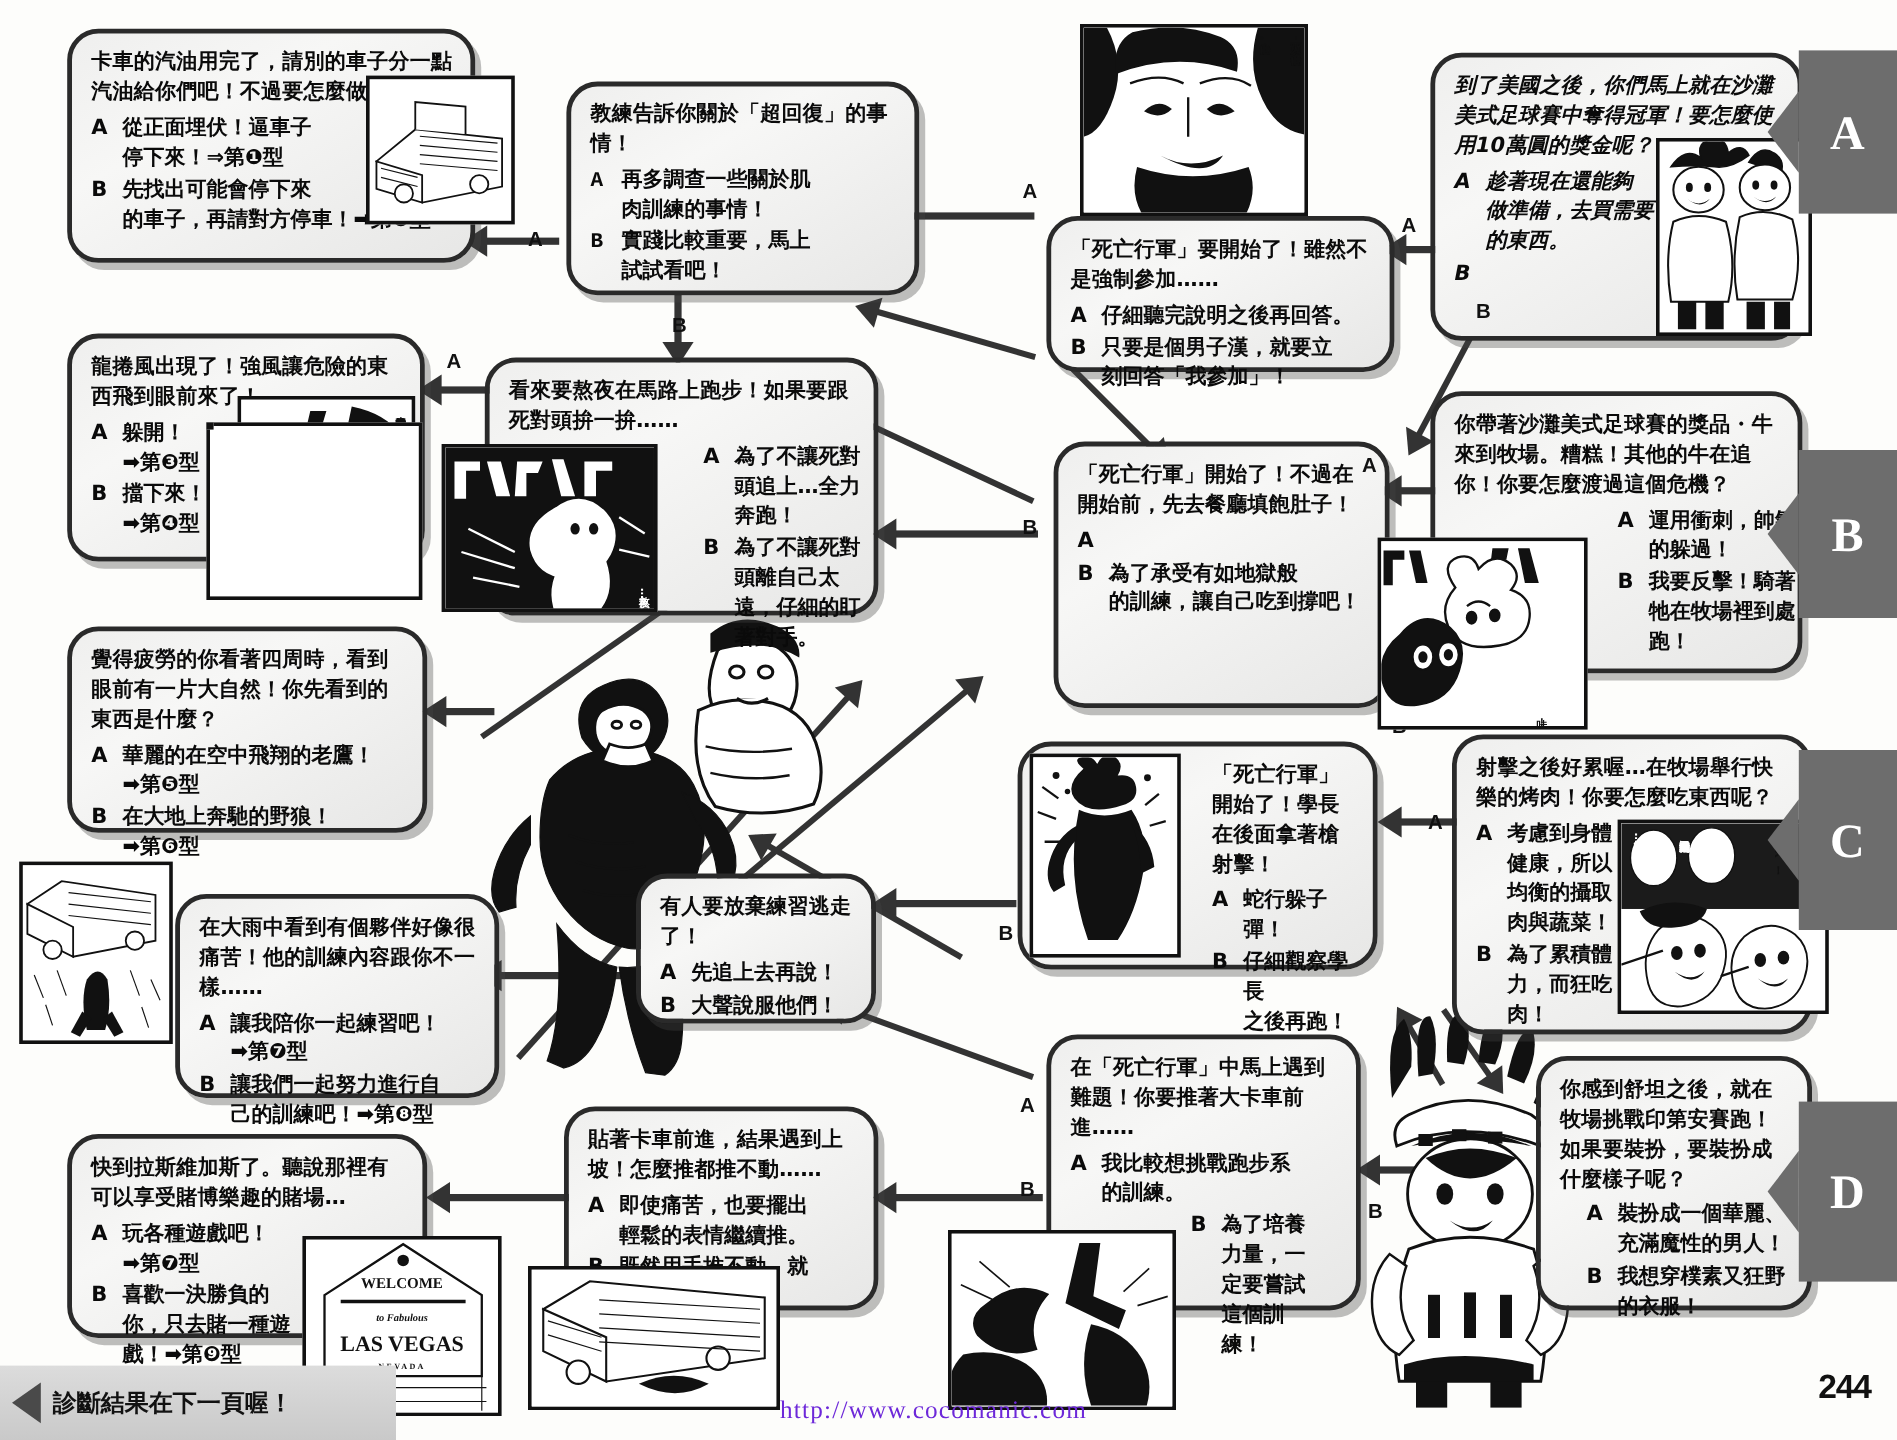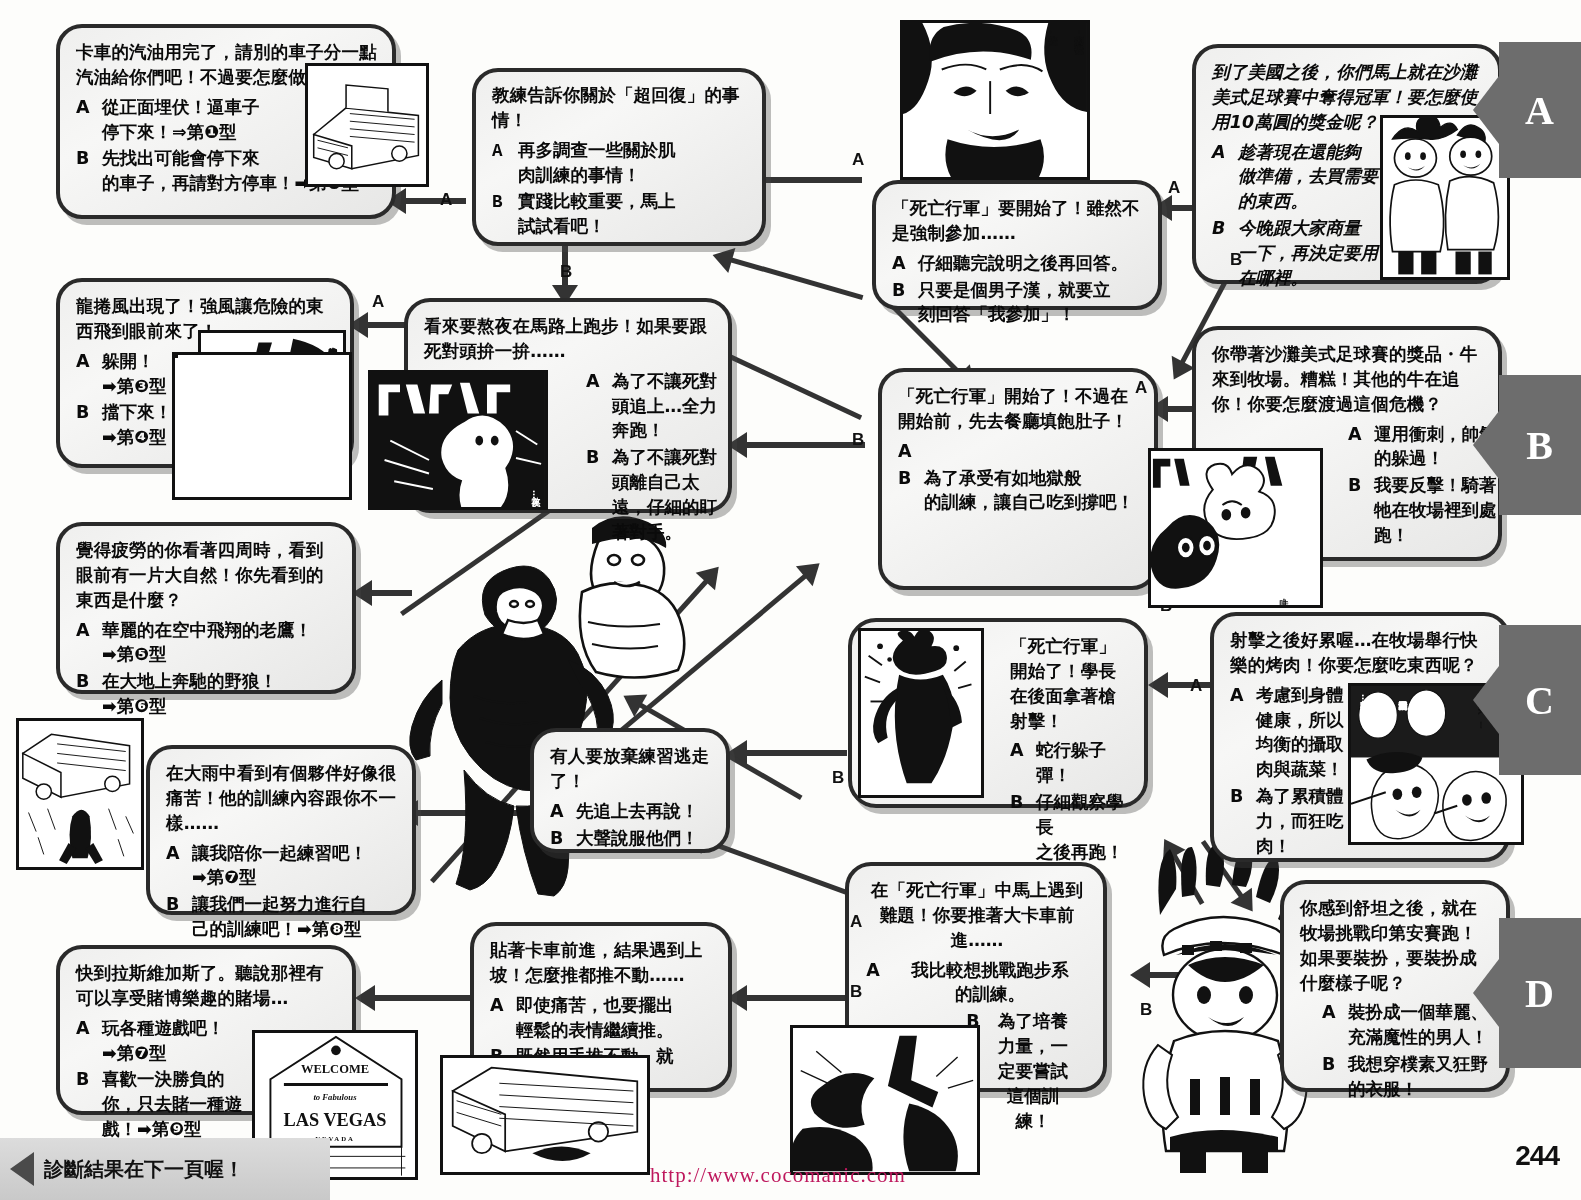--- a/index.html
+++ b/index.html
@@ -90,21 +90,21 @@
     width:0;height:0;
     border-top:17px solid transparent;border-bottom:17px solid transparent;
     border-right:24px solid #4a4a4a;
   }
   .footer-banner .ftxt { font-size:20px; font-weight:bold; color:#111; }
   .pageno {
     position:absolute; right:22px; bottom:28px; font-size:28px; font-weight:bold;
     color:#111; font-family:"Liberation Sans",sans-serif; letter-spacing:-1px; z-index:12;
   }
   .watermark {
-    position:absolute; left:650px; bottom:12px; font-size:21px; color:#be185d;
+    position:absolute; left:650px; bottom:12px; font-size:21px; color:#6d28d9;
     font-family:"Liberation Serif",serif; letter-spacing:1px; z-index:11;
   }
 
   
   .bigart { position:absolute; z-index:4; }
   .vtext {
     position:absolute; writing-mode:vertical-rl; font-size:9px; font-weight:bold;
     line-height:1.1; color:#111;
   }
 </style>
@@ -670,21 +670,20 @@
 
   <div class="qbox" style="left:1192px;top:44px;width:310px;height:240px;font-style:italic;">
     <p class="stem">到了美國之後，你們馬上就在沙灘美式足球賽中奪得冠軍！要怎麼使用10萬圓的獎金呢？</p>
     <div class="opts" style="width:180px;">
       <div class="opt">
         <span class="lab">A</span>
         <span class="txt"><span>趁著現在還能夠</span><span class="ind">做準備，去買需要的東西。</span></span>
       </div>
       <div class="opt">
         <span class="lab">B</span>
-        <span class="txt"><span>今晚跟大家商量</span><span class="ind">一下，再決定要用在哪裡。</span></span>
       </div>
     </div>
   </div>
 
   <div class="qbox" style="left:56px;top:258px;width:298px;height:190px;margin-top:20px;">
     <p class="stem">龍捲風出現了！強風讓危險的東西飛到眼前來了！</p>
     <div class="opts" style="width:150px;">
       <div class="opt">
         <span class="lab">A</span>
         <span class="txt"><span>躲開！</span><span class="ind">➡第❸型</span></span>
@@ -830,21 +829,21 @@
         <span class="lab">A</span>
         <span class="txt"><span>即使痛苦，也要擺出</span><span class="ind">輕鬆的表情繼續推。</span></span>
       </div>
       <div class="opt">
         <span class="lab">B</span>
         <span class="txt"><span>既然用手推不動，就</span><span class="ind">用腳推吧！</span></span>
       </div>
     </div>
   </div>
 
-  <div class="qbox" style="left:845px;top:862px;width:262px;height:230px;text-align:center;">
+  <div class="qbox" style="left:872px;top:862px;width:262px;height:230px;">
     <p class="stem">在「死亡行軍」中馬上遇到難題！你要推著大卡車前進……</p>
     <div class="opts">
       <div class="opt">
         <span class="lab">A</span>
         <span class="txt"><span>我比較想挑戰跑步系</span><span class="ind">的訓練。</span></span>
       </div>
       <div class="opt" style="margin-left:100px;width:110px;">
         <span class="lab">B</span>
         <span class="txt"><span>為了培養</span><span class="ind">力量，一定要嘗試這個訓練！</span></span>
       </div>

